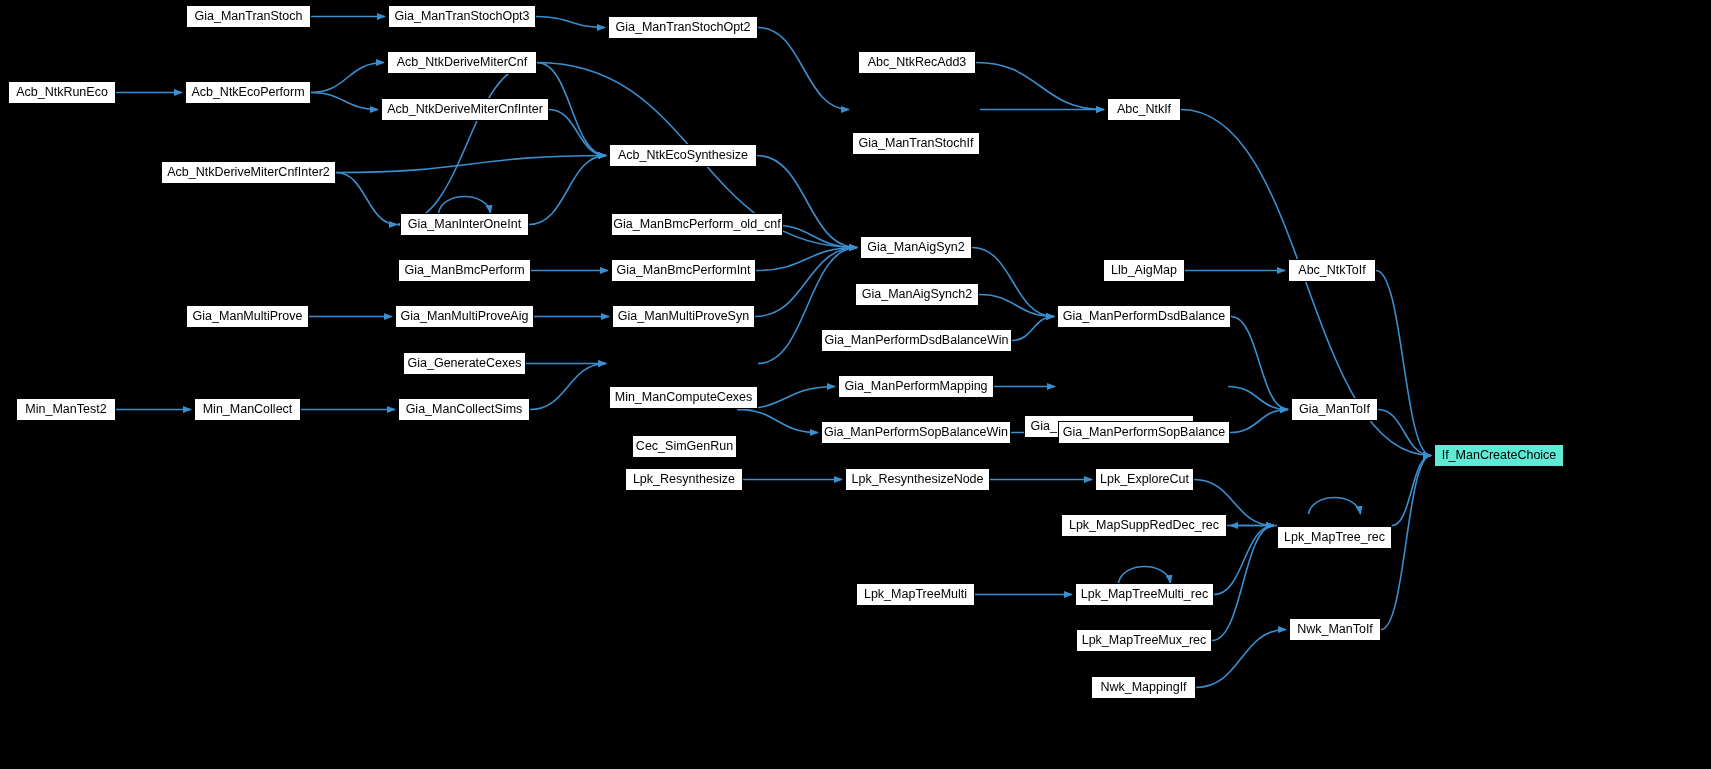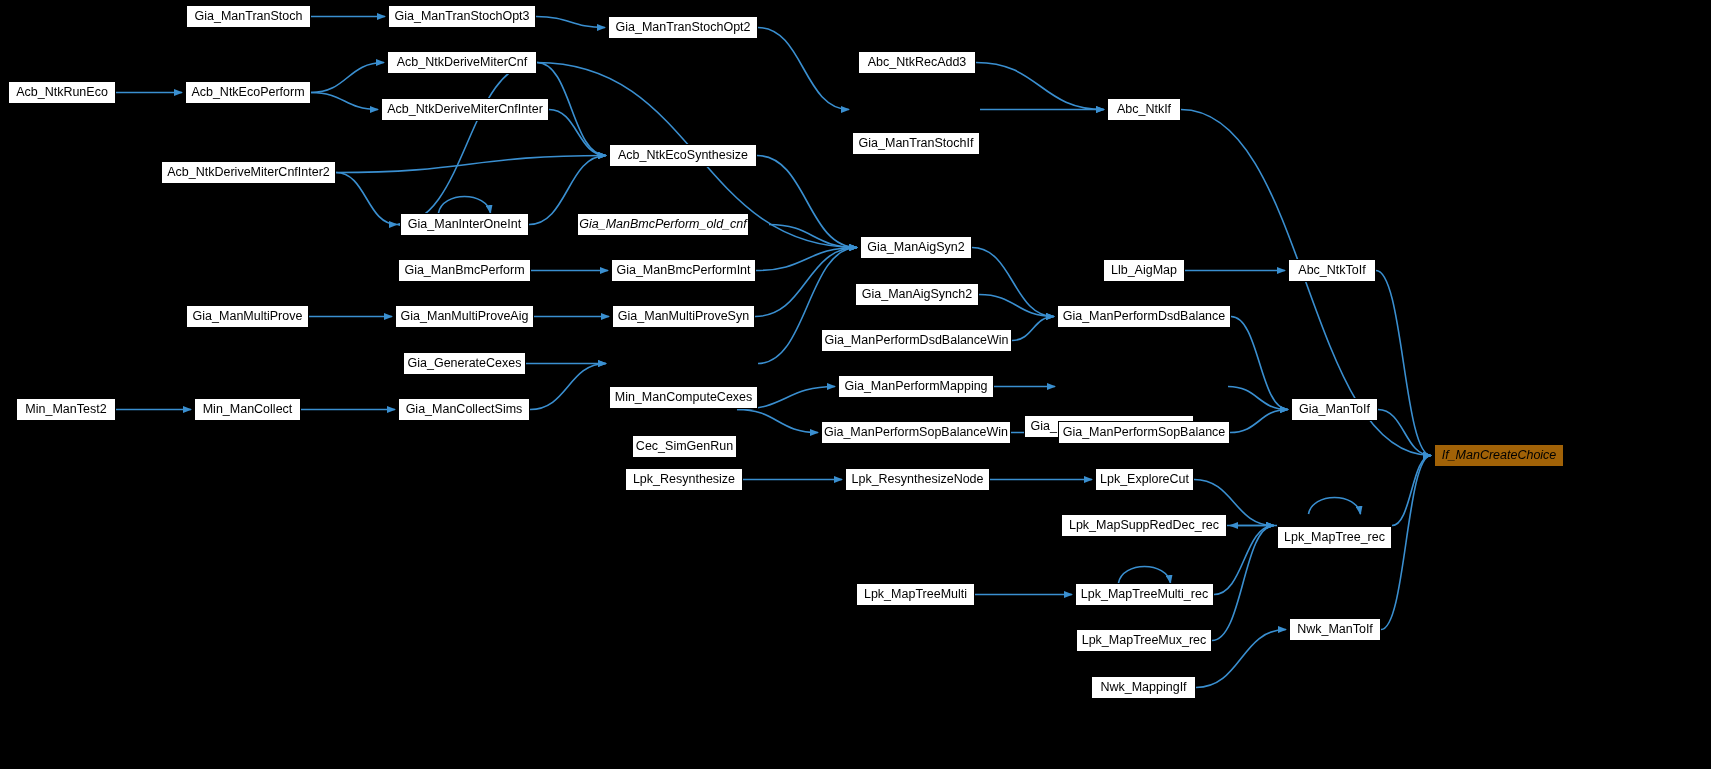--- a/index.html
+++ b/index.html
@@ -2,21 +2,21 @@
 <html><head>
 <meta charset="utf-8">
 <style>
   html,body{margin:0;padding:0;background:#000;}
   #stage{position:relative;width:1711px;height:769px;background:#000;overflow:hidden;
          font-family:"Liberation Sans", sans-serif;padding-left:44px;}
   svg.edges{position:absolute;left:0;top:0;width:1711px;height:769px;}
   .node{position:absolute;box-sizing:border-box;background:#fff;border:1px solid #000;
         color:#000;font-size:12.5px;line-height:1;display:flex;align-items:center;
         justify-content:center;white-space:nowrap;height:23px;}
-  .node.current{background:#a16207;font-style:italic;}
+  .node.current{background:#5eead4;}
 </style>
 </head>
 <body>
 
 <div id="stage">
   <svg class="edges">
     <defs>
       <marker id="arrow" markerWidth="9" markerHeight="7" refX="8" refY="3.5" orient="auto" markerUnits="userSpaceOnUse">
         <path d="M0,0 L9,3.5 L0,7 z" fill="#3a8fd0"></path>
       </marker>
@@ -86,21 +86,21 @@
       <div class="node" style="left: 858px; top: 51px; width: 118px;">Abc_NtkRecAdd3</div>
       <div class="node" style="left: 387px; top: 51px; width: 150px;">Acb_NtkDeriveMiterCnf</div>
       <div class="node" style="left: 8px; top: 81px; width: 108px;">Acb_NtkRunEco</div>
       <div class="node" style="left: 185px; top: 81px; width: 126px;">Acb_NtkEcoPerform</div>
       <div class="node" style="left: 852px; top: 98px; width: 128px; margin-top: 34px;">Gia_ManTranStochIf</div>
       <div class="node" style="left: 1107px; top: 98px; width: 74px;">Abc_NtkIf</div>
       <div class="node" style="left: 381px; top: 98px; width: 168px;">Acb_NtkDeriveMiterCnfInter</div>
       <div class="node" style="left: 609px; top: 144px; width: 148px;">Acb_NtkEcoSynthesize</div>
       <div class="node" style="left: 161px; top: 161px; width: 175px;">Acb_NtkDeriveMiterCnfInter2</div>
       <div class="node" style="left: 400px; top: 213px; width: 129px;">Gia_ManInterOneInt</div>
-      <div class="node" style="left: 577px; top: 213px; width: 172px; font-style: italic;">Gia_ManBmcPerform_old_cnf</div>
+      <div class="node" style="left: 611px; top: 213px; width: 172px;">Gia_ManBmcPerform_old_cnf</div>
       <div class="node" style="left: 860px; top: 236px; width: 112px;">Gia_ManAigSyn2</div>
       <div class="node" style="left: 1103px; top: 259px; width: 82px;">Llb_AigMap</div>
       <div class="node" style="left: 1288px; top: 259px; width: 88px;">Abc_NtkToIf</div>
       <div class="node" style="left: 398px; top: 259px; width: 133px;">Gia_ManBmcPerform</div>
       <div class="node" style="left: 611px; top: 259px; width: 145px;">Gia_ManBmcPerformInt</div>
       <div class="node" style="left: 855px; top: 283px; width: 124px;">Gia_ManAigSynch2</div>
       <div class="node" style="left: 186px; top: 305px; width: 123px;">Gia_ManMultiProve</div>
       <div class="node" style="left: 395px; top: 305px; width: 139px;">Gia_ManMultiProveAig</div>
       <div class="node" style="left: 612px; top: 305px; width: 143px;">Gia_ManMultiProveSyn</div>
       <div class="node" style="left: 1057px; top: 305px; width: 174px;">Gia_ManPerformDsdBalance</div>

